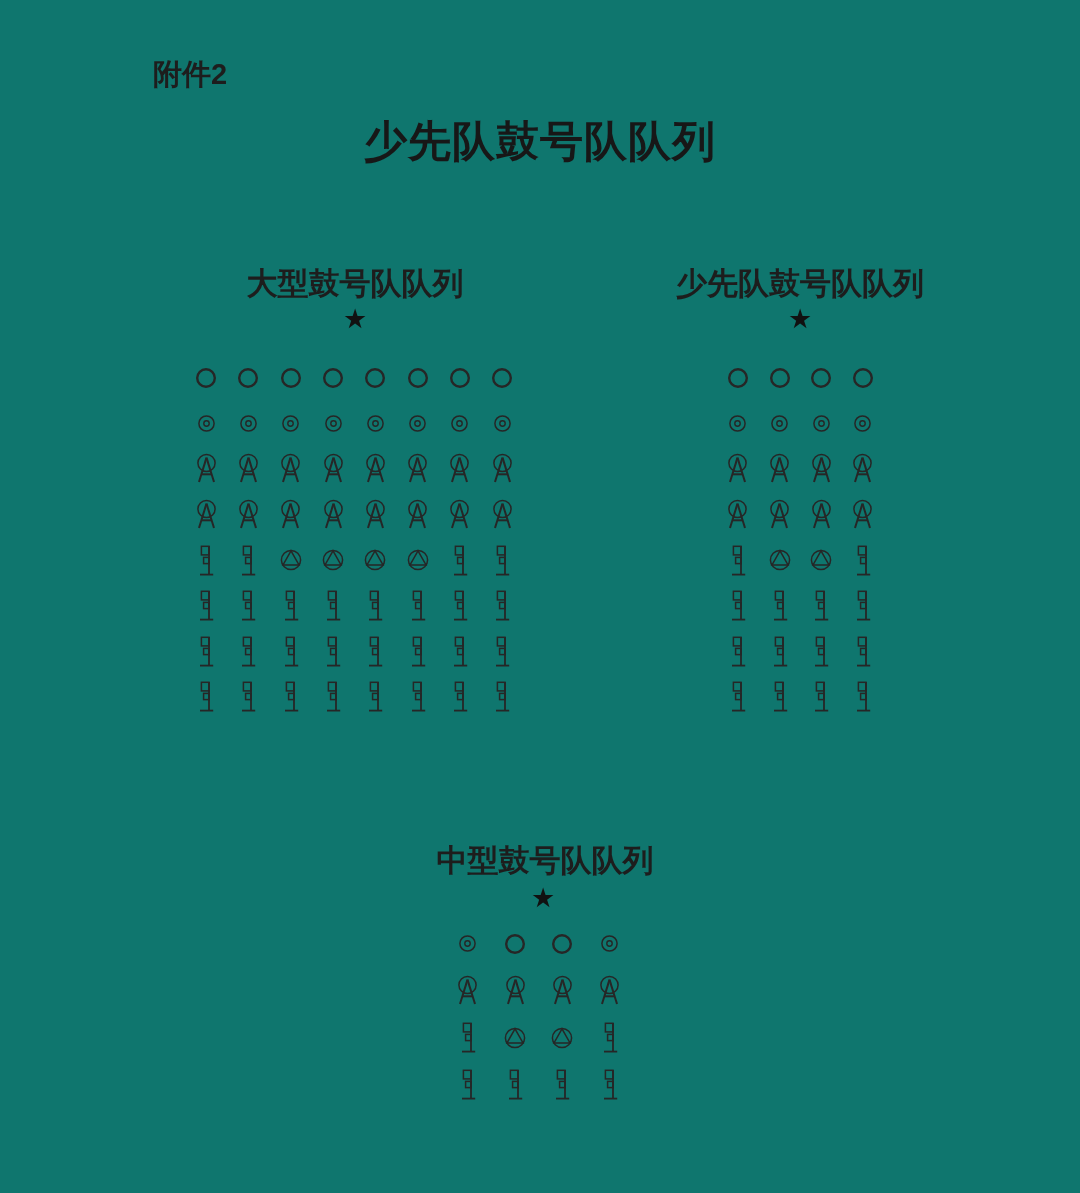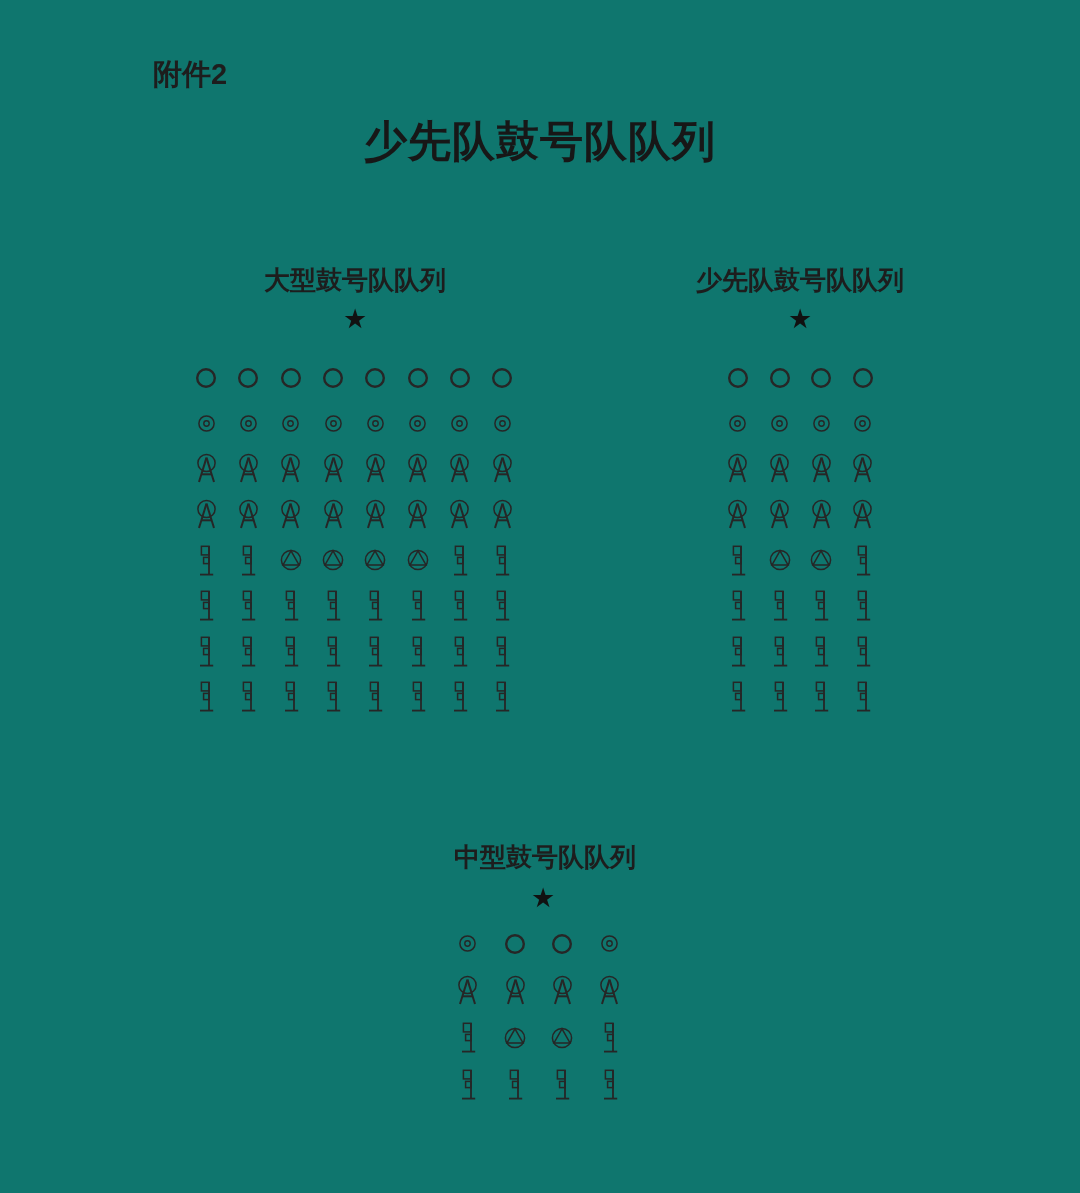--- a/index.html
+++ b/index.html
@@ -17,21 +17,21 @@
     font-weight:700;font-size:29px;color:#1d1d1d;
   }
   .page-title{
     position:absolute;left:0;top:113px;width:100%;
     text-align:center;
     font-size:43px;font-weight:700;color:#171717;
     letter-spacing:1px;
   }
   .section-title{
     position:absolute;transform:translateX(-50%);
-    font-size:26px;font-weight:600;color:#1d1d1d;
+    font-size:31px;font-weight:600;color:#1d1d1d;
     white-space:nowrap;
     text-align:right;
   }
   .star{
     position:absolute;transform:translateX(-50%);
     font-size:27px;line-height:1;color:#111;
     font-family:"DejaVu Sans", sans-serif;
   }
   .grid{
     position:absolute;

